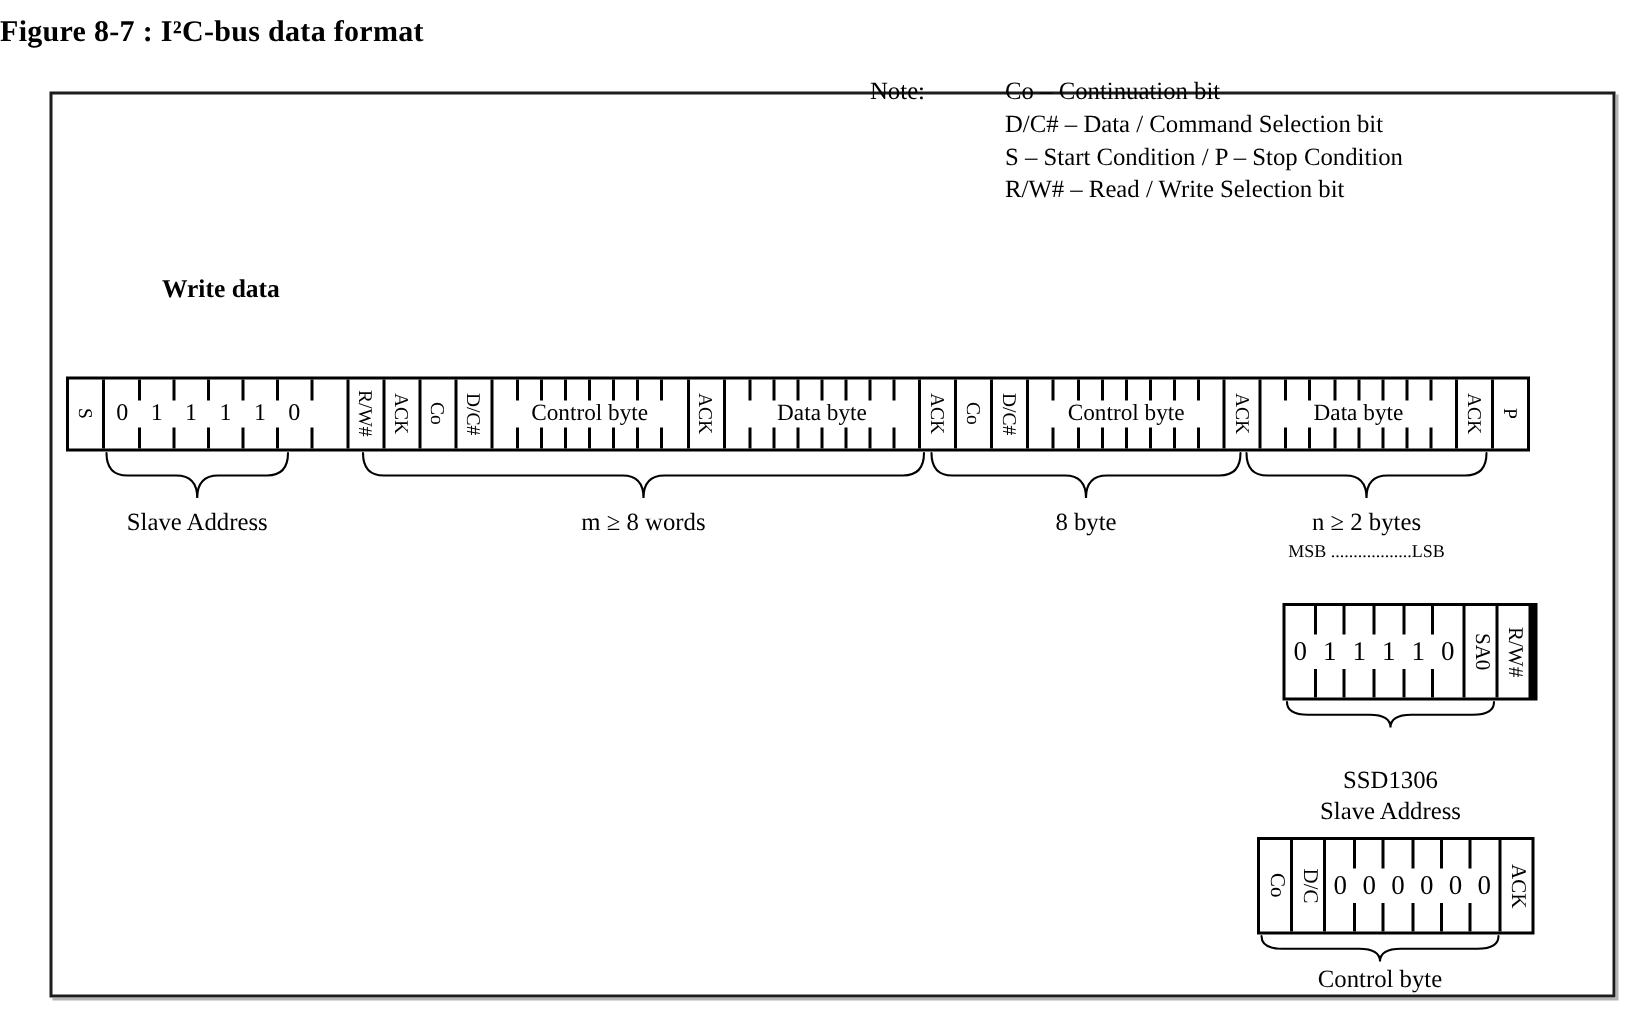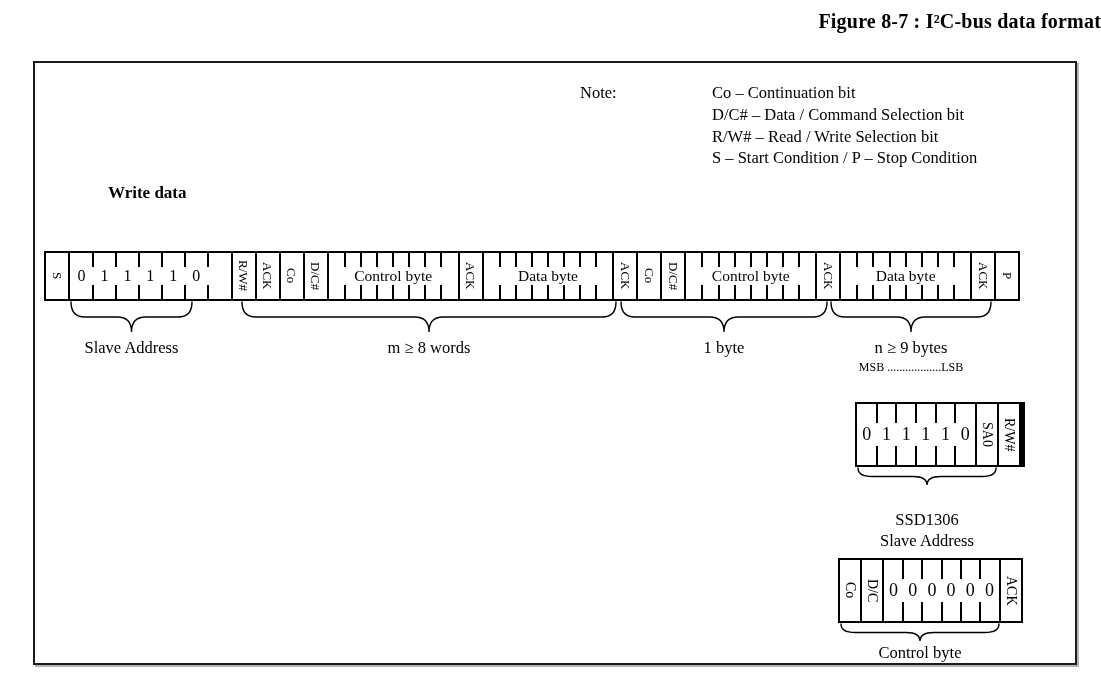--- a/index.html
+++ b/index.html
@@ -1,24 +1,24 @@
 <!DOCTYPE html>
 <html><head>
 <meta charset="utf-8">
 <style>
   html,body{margin:0;padding:0;background:#fff;}
   #canvas{
     position:relative;width:1101px;height:685px;background:#ffffff;
     font-family:"Liberation Serif","DejaVu Serif",serif;color:#000;overflow:hidden;
   }
-  .title{position:absolute;top:10px;left:0;width:100%;text-align:right;
+  .title{position:absolute;top:10px;left:0;width:100%;text-align:left;
          font-size:20px;font-weight:bold;letter-spacing:.2px;}
   .frame{position:absolute;left:33px;top:61px;width:1040px;height:600px;
          border:2px solid #1c1c1c;box-shadow:2px 2px 0 #b5b5b5;}
-  .note{position:absolute;left:580px;top:82px;display:flex;font-size:16.5px;gap:42px;}
+  .note{position:absolute;left:580px;top:50px;display:flex;font-size:16.5px;}
   .note-label{width:90px;line-height:21.8px;}
   .note-lines div{line-height:21.8px;white-space:nowrap;}
   .write-mode{position:absolute;left:108px;top:183px;font-size:17px;font-weight:bold;}
 
   
   .row{display:flex;border:2px solid #000;background:#fff;box-sizing:content-box;}
   .main-row{position:absolute;left:44px;top:251px;width:972px;height:46px;}
   .seg{position:relative;display:flex;}
   .seg + .seg{border-left:2px solid #000;}
   .flag{flex:0 0 22px;align-items:center;justify-content:center;}
@@ -55,22 +55,22 @@
 
   <div class="title">Figure 8-7 : I²C-bus data format</div>
 
   <div class="frame"></div>
 
   <div class="note">
     <div class="note-label">Note:</div>
     <div class="note-lines">
       <div>Co – Continuation bit</div>
       <div>D/C# – Data / Command Selection bit</div>
+      <div>S – Start Condition / P – Stop Condition</div>
       <div>R/W# – Read / Write Selection bit</div>
-      <div>S – Start Condition / P – Stop Condition</div>
     </div>
   </div>
 
   <div class="write-mode">Write data</div>
 
   <div class="row main-row">
       <div class="seg flag">
         <span class="vtext">S</span>
       </div>
       <div class="seg field" style="flex-grow: 7;">
@@ -172,28 +172,28 @@
     <svg class="brace" viewBox="0 0 376 32">
         <path d="M1,1 Q1,16 15,16 L174,16 Q188,16 188,31 Q188,16 202,16 L361,16 Q375,16 375,1" fill="none" stroke="#000" stroke-width="1.4" stroke-linecap="round"></path>
       </svg>
     <div class="blabel">m ≥ 8 words</div>
   </div>
 
   <div class="bgroup" style="left:620px;top:301px;width:208px;">
     <svg class="brace" viewBox="0 0 208 32">
         <path d="M1,1 Q1,16 15,16 L90,16 Q104,16 104,31 Q104,16 118,16 L193,16 Q207,16 207,1" fill="none" stroke="#000" stroke-width="1.4" stroke-linecap="round"></path>
       </svg>
-    <div class="blabel">1 byte</div>
+    <div class="blabel">8 byte</div>
   </div>
 
   <div class="bgroup" style="left:830px;top:301px;width:162px;">
     <svg class="brace" viewBox="0 0 162 32">
         <path d="M1,1 Q1,16 15,16 L67,16 Q81,16 81,31 Q81,16 95,16 L147,16 Q161,16 161,1" fill="none" stroke="#000" stroke-width="1.4" stroke-linecap="round"></path>
       </svg>
-    <div class="blabel">n ≥ 9 bytes</div>
+    <div class="blabel">n ≥ 2 bytes</div>
     <div class="bsub">MSB ..................LSB</div>
   </div>
 
   <div class="minigroup" style="left:855px;top:402px;">
     <div class="row minibox shadowR" style="width:162px;">
         <div class="seg field" style="flex-grow: 6;">
           <div class="bit">0</div>
           <div class="bit">1</div>
           <div class="bit">1</div>
           <div class="bit">1</div>

